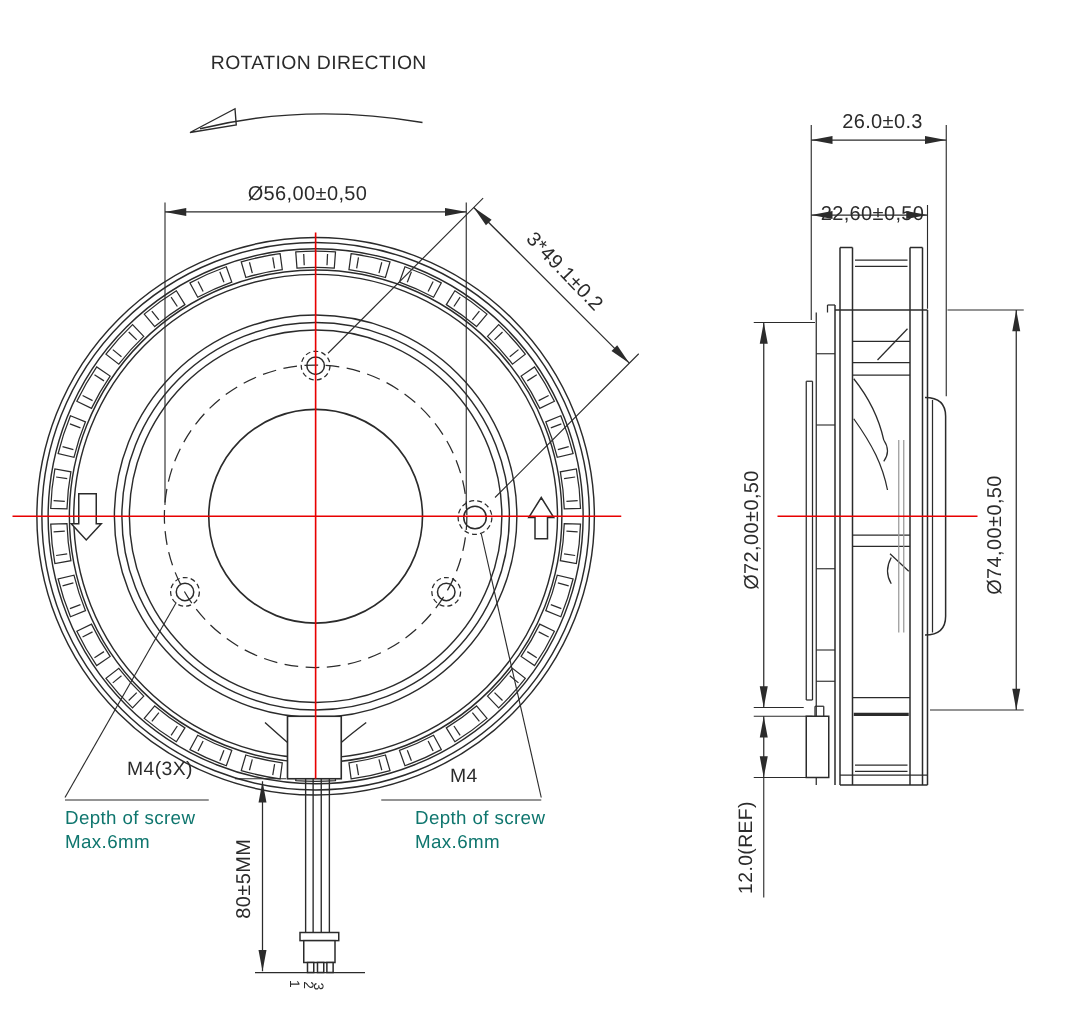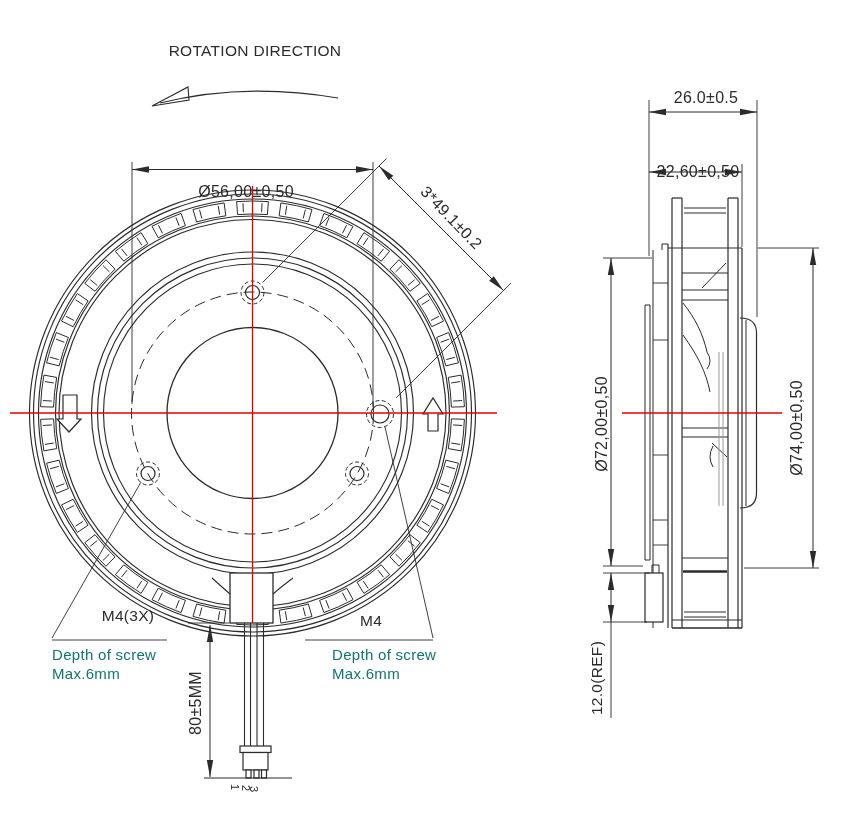--- a/index.html
+++ b/index.html
@@ -302,21 +302,21 @@
 
     <line x1="603" y1="573" x2="650" y2="573"></line>
     <line x1="603" y1="622" x2="647" y2="622"></line>
     <line x1="611" y1="573" x2="611" y2="622" stroke-width="1" marker-start="url(#arrS)" marker-end="url(#arrE)"></line>
     <line x1="611" y1="622" x2="611" y2="718"></line>
   </g>
 </svg>
 
 <div class="lbl fs15" style="left:255px;top:51px;">ROTATION DIRECTION</div>
 
-<div class="lbl fs16" style="left:246px;top:156px;margin-top:36px;">Ø56,00±0,50</div>
+<div class="lbl fs16" style="left:246px;top:156px;">Ø56,00±0,50</div>
 
 <div class="lbl fs16 rot46" style="left:451px;top:218px;">3*49.1±0.2</div>
 
 <div class="lbl fs15" style="left:128px;top:616px;">M4(3X)</div>
 
 <div class="lbl fs15" style="left:371px;top:621px;">M4</div>
 
 <div class="note" style="left:52px;top:646px;">
   <div>Depth of screw</div>
   <div>Max.6mm</div>
@@ -326,21 +326,21 @@
   <div>Depth of screw</div>
   <div>Max.6mm</div>
 </div>
 
 <div class="lbl fs16 rotm90" style="left:196px;top:703px;">80±5MM</div>
 
 <div class="pin" style="left:235px;top:787px;">1</div>
 <div class="pin" style="left:246px;top:788px;">2</div>
 <div class="pin" style="left:254px;top:789px;">3</div>
 
-<div class="lbl fs16" style="left:706px;top:98px;">26.0±0.5</div>
+<div class="lbl fs16" style="left:706px;top:98px;">26.0±0.3</div>
 
 <div class="lbl fs16" style="left:698px;top:172px;">22,60±0,50</div>
 
 <div class="lbl fs16 rotm90" style="left:602px;top:424px;">Ø72,00±0,50</div>
 
 <div class="lbl fs16 rotm90" style="left:797px;top:428px;">Ø74,00±0,50</div>
 
 <div class="lbl fs15 rotm90" style="left:597px;top:678px;">12.0(REF)</div>
 
 </div>

